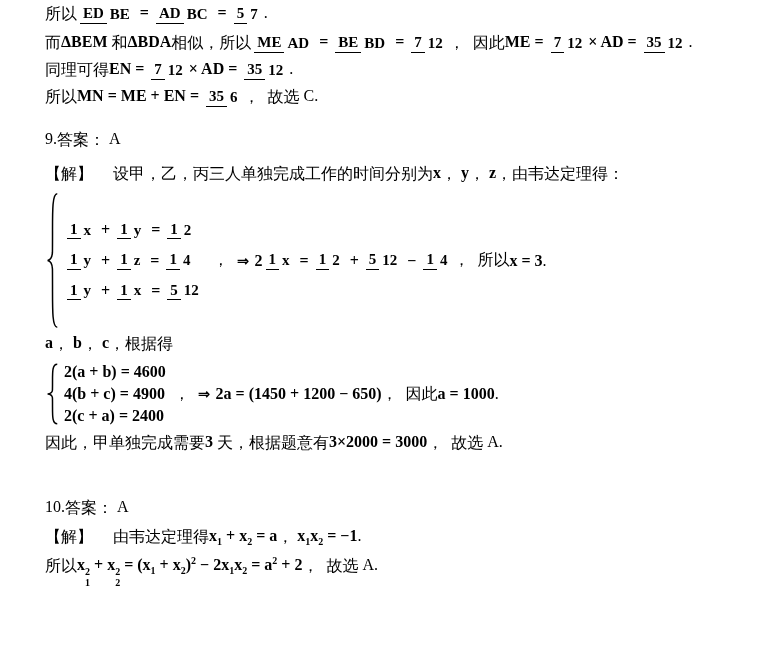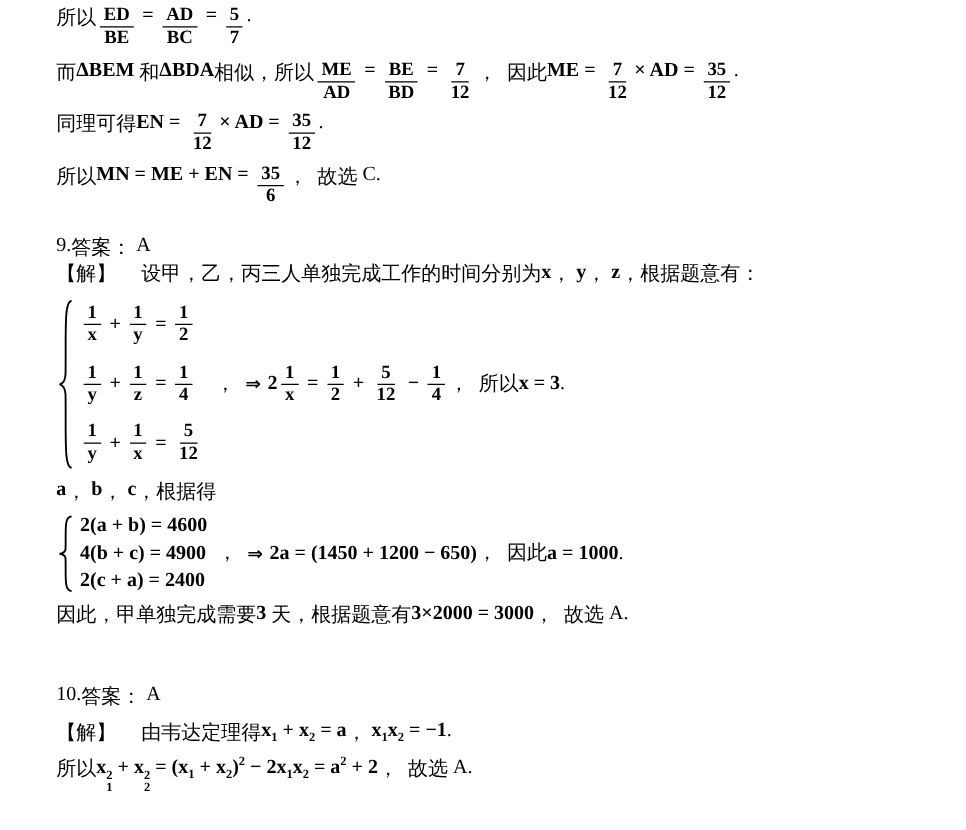--- a/index.html
+++ b/index.html
@@ -4,51 +4,51 @@
 <style>
   html,body{margin:0;padding:0;background:#ffffff;}
   body{width:773px;height:664px;overflow:hidden;color:#000;
        font-family:"Liberation Serif","DejaVu Serif",serif;font-size:16px;}
   .doc{padding:2px 10px 0 45px;}
   .line{display:flex;min-height:20px;white-space:pre;}
   .cn{font-family:"Liberation Serif","DejaVu Serif",serif;white-space:pre;}
   .m{font-family:"Liberation Serif","DejaVu Serif",serif;font-weight:bold;white-space:pre;}
   .r{font-family:"Liberation Serif","DejaVu Serif",serif;white-space:pre;}
   .sym{font-family:"DejaVu Sans",sans-serif;font-weight:bold;font-size:15px;white-space:pre;}
-  .frac{display:inline-flex;flex-direction:column;align-items:center;text-align:center;
+  .frac{display:inline-flex;flex-direction:row;align-items:center;text-align:center;
         font-weight:bold;font-size:15px;line-height:1.15;margin:0 3px;vertical-align:middle;}
   .fn{display:block;border-bottom:1px solid #000;padding:0 3px;}
   .fd{display:block;padding:0 3px;}
   .sub-s{font-size:10px;font-weight:bold;vertical-align:-4px;line-height:1;}
   .sup-s{font-size:10px;font-weight:bold;vertical-align:7px;line-height:1;}
   .ss{display:inline-flex;flex-direction:column;align-items:flex-start;font-size:10px;
       line-height:1.05;font-weight:bold;vertical-align:-5px;}
   .system{display:flex;align-items:center;}
   .sys-brace{display:flex;align-items:center;margin-right:5px;}
   .bsvg{display:block;}
   .sys-rows{display:flex;flex-direction:column;}
   .sys-row{display:flex;align-items:center;margin:2px 0;white-space:pre;}
   .sys-row.tall{margin:6px 0;}
   .sys-after{display:flex;align-items:center;margin-left:8px;white-space:pre;}
   
   .b0{margin-top:2px}.b1{margin-top:8px}.b2{margin-top:6px}.b3{margin-top:6px}
-  .b4{margin-top:22px}.b5{margin-top:0}.b6{margin-top:6px}.b7{margin-top:4px}
+  .b4{margin-top:22px}.b5{margin-top:13px}.b6{margin-top:6px}.b7{margin-top:4px}
   .b8{margin-top:6px}.b9{margin-top:6px}.b10{margin-top:44px}.b11{margin-top:8px}
   .b12{margin-top:8px}
 </style>
 </head>
 <body>
 
 <div class="doc" id="doc">
     <div class="line b0"><span class="cn">所以</span><span class="frac"><span class="fn">ED</span><span class="fd">BE</span></span><span class="m"> = </span><span class="frac"><span class="fn">AD</span><span class="fd">BC</span></span><span class="m"> = </span><span class="frac"><span class="fn">5</span><span class="fd">7</span></span><span class="r">.</span></div>
     <div class="line b1"><span class="cn">而</span><span class="m">ΔBEM</span><span class="cn"> 和</span><span class="m">ΔBDA</span><span class="cn">相似，所以</span><span class="frac"><span class="fn">ME</span><span class="fd">AD</span></span><span class="m"> = </span><span class="frac"><span class="fn">BE</span><span class="fd">BD</span></span><span class="m"> = </span><span class="frac"><span class="fn">7</span><span class="fd">12</span></span><span class="cn">，  因此</span><span class="m">ME = </span><span class="frac"><span class="fn">7</span><span class="fd">12</span></span><span class="m">× AD = </span><span class="frac"><span class="fn">35</span><span class="fd">12</span></span><span class="r">.</span></div>
     <div class="line b2"><span class="cn">同理可得</span><span class="m">EN = </span><span class="frac"><span class="fn">7</span><span class="fd">12</span></span><span class="m">× AD = </span><span class="frac"><span class="fn">35</span><span class="fd">12</span></span><span class="r">.</span></div>
     <div class="line b3"><span class="cn">所以</span><span class="m">MN = ME + EN = </span><span class="frac"><span class="fn">35</span><span class="fd">6</span></span><span class="cn">，  故选 </span><span class="r">C.</span></div>
     <div class="line b4"><span class="r">9.</span><span class="cn">答案： </span><span class="r">A</span></div>
-    <div class="line b5"><span class="cn">【解】　 设甲，乙，丙三人单独完成工作的时间分别为</span><span class="m">x</span><span class="cn">， </span><span class="m">y</span><span class="cn">， </span><span class="m">z</span><span class="cn">，根据题意有：</span></div>
+    <div class="line b5"><span class="cn">【解】　 设甲，乙，丙三人单独完成工作的时间分别为</span><span class="m">x</span><span class="cn">， </span><span class="m">y</span><span class="cn">， </span><span class="m">z</span><span class="cn">，由韦达定理得：</span></div>
     <div class="system b6">
       <span class="sys-brace">
         <svg class="bsvg" viewBox="0 0 16 100" preserveAspectRatio="none" style="width: 14px; height: 139px;">
           <path d="M14 2 C7 2 9 20 8.5 44 C8.2 48 6.5 49.5 3 50 C6.5 50.5 8.2 52 8.5 56 C9 80 7 98 14 98" fill="none" stroke="#000" stroke-width="1.5" vector-effect="non-scaling-stroke"></path>
         </svg>
       </span>
       <div class="sys-rows">
         <div class="sys-row tall"><span class="frac"><span class="fn">1</span><span class="fd">x</span></span><span class="m"> + </span><span class="frac"><span class="fn">1</span><span class="fd">y</span></span><span class="m"> = </span><span class="frac"><span class="fn">1</span><span class="fd">2</span></span></div>
         <div class="sys-row tall"><span class="frac"><span class="fn">1</span><span class="fd">y</span></span><span class="m"> + </span><span class="frac"><span class="fn">1</span><span class="fd">z</span></span><span class="m"> = </span><span class="frac"><span class="fn">1</span><span class="fd">4</span></span></div>
         <div class="sys-row tall"><span class="frac"><span class="fn">1</span><span class="fd">y</span></span><span class="m"> + </span><span class="frac"><span class="fn">1</span><span class="fd">x</span></span><span class="m"> = </span><span class="frac"><span class="fn">5</span><span class="fd">12</span></span></div>

